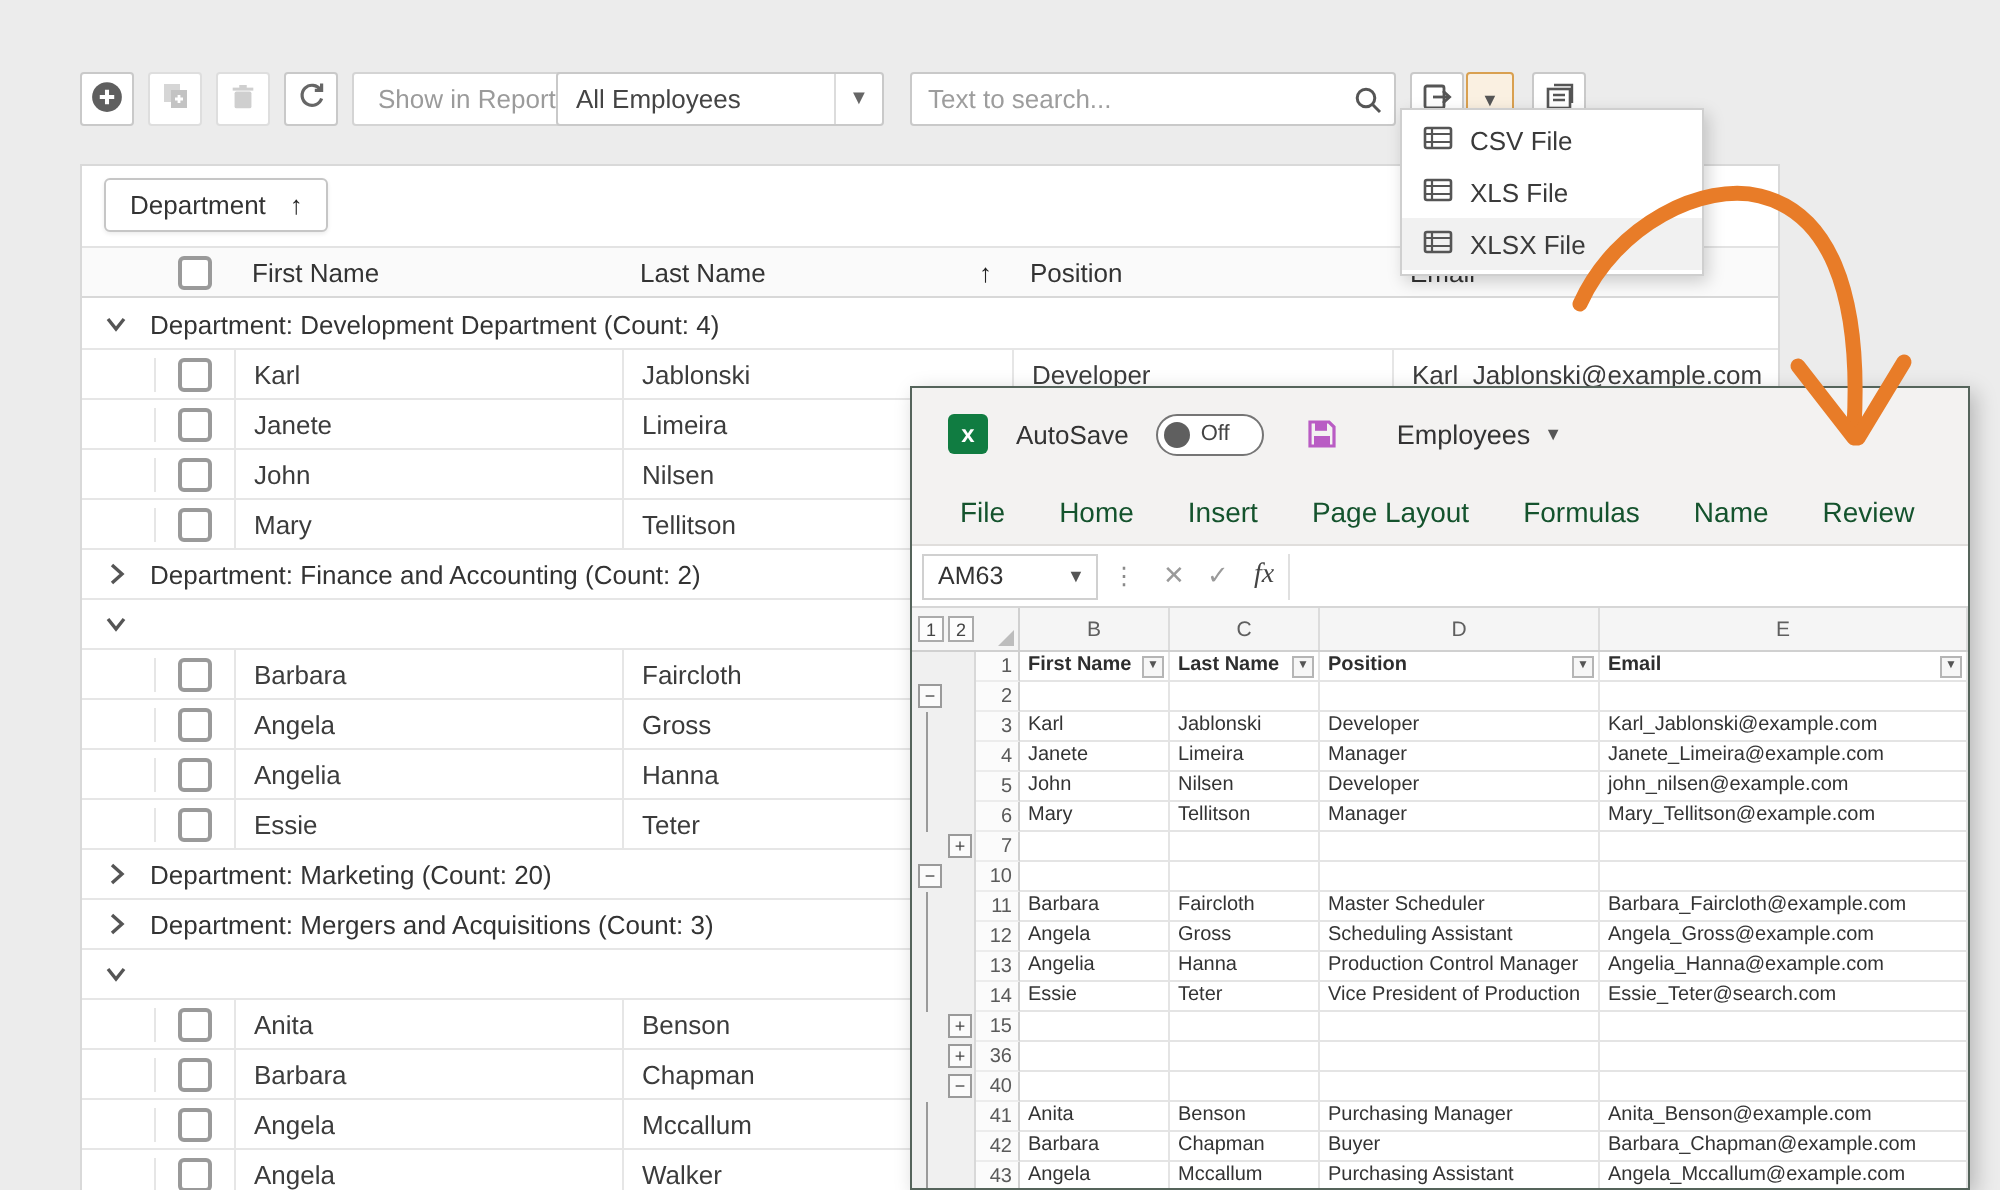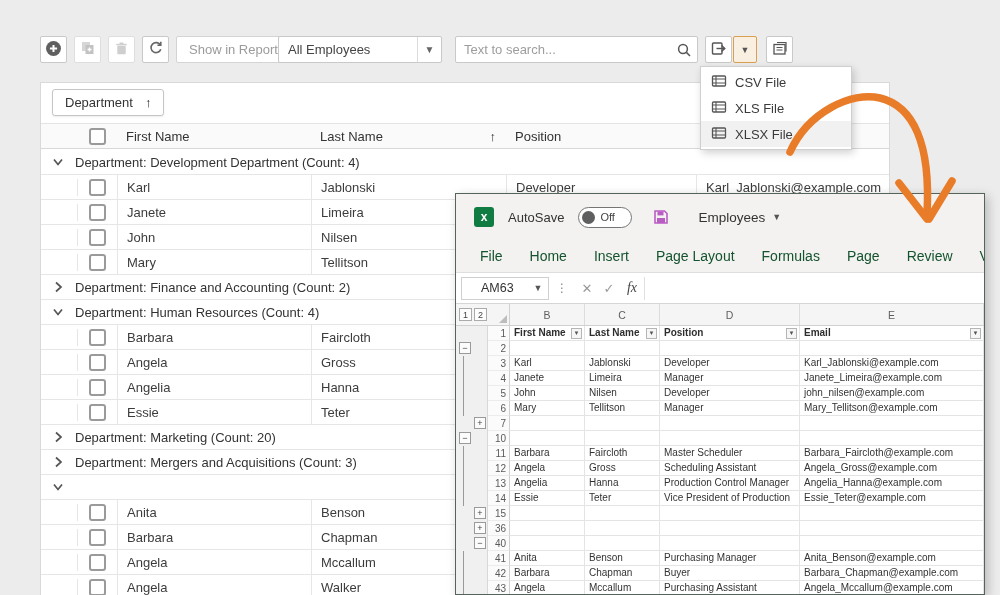--- a/index.html
+++ b/index.html
@@ -22,21 +22,21 @@
   .combo .carr { width:24px; height:100%; border-left:1px solid #dcdcdc; display:flex;
           align-items:center; justify-content:center; color:#666; font-size:10px; }
   .search { position:absolute; top:36px; left:455px; width:243px; height:27px; background:#fff;
           border:1px solid #c9c9c9; border-radius:2px; display:flex; align-items:center; }
   .search input { flex:1; border:none; outline:none; padding:0 8px; font-size:13px;
           font-family:inherit; color:#404040; background:transparent; }
   .search input::placeholder { color:#9d9d9d; }
   .search .mag { width:26px; display:flex; align-items:center; justify-content:center; }
 
   
-  .xmenu { position:absolute; left:700px; top:66px; width:152px; background:#fff;
+  .xmenu { position:absolute; left:700px; top:54px; width:152px; background:#fff;
           border:1px solid #cfcfcf; box-shadow:2px 3px 8px rgba(0,0,0,.18); padding:2px 0; z-index:6; }
   .xmenu-item { height:26px; display:flex; align-items:center; gap:8px; padding:0 10px;
           font-size:13px; color:#3a3a3a; cursor:pointer; }
   .xmenu-item.hl { background:#f1f1f1; }
 
   
   .panel { position:absolute; left:40px; top:82px; width:850px; height:516px; background:#fff;
           border:1px solid #d9d9d9; }
   .grp-panel { position:relative; height:40px; background:#fff; }
   .grp-chip { position:absolute; left:11px; top:6px; height:27px; padding:0 12px; background:#fff;
@@ -75,21 +75,21 @@
   .toggle .tl { font-size:11px; color:#444; }
   .xl-save { margin-left:6px; cursor:pointer; display:flex; }
   .xl-book { margin-left:14px; font-size:13.5px; color:#333; display:flex; align-items:center; gap:7px; cursor:pointer; }
   .xl-book .bv { font-size:9px; color:#555; }
   .xl-menu { height:33px; display:flex; align-items:center; padding-left:24px; gap:27px;
           font-size:14px; color:#14532d; border-bottom:1px solid #e0dedc; }
   .xl-menu .mi { cursor:pointer; white-space:nowrap; }
   .xl-formula { height:31px; background:#fff; display:flex; align-items:center; border-bottom:1px solid #d6d6d6; }
   .namebox { width:88px; height:23px; margin-left:5px; border:1px solid #d0d0d0; display:flex;
           align-items:center; font-size:12.5px; color:#333; }
-  .namebox .nv { flex:1; padding-left:7px;margin-left:12px; }
+  .namebox .nv { flex:1; padding-left:7px; }
   .namebox .nc { width:20px; text-align:center; color:#555; font-size:9px; }
   .fdots { color:#8a8a8a; font-size:12px; margin:0 7px; letter-spacing:1px; }
   .fbtn { width:22px; text-align:center; color:#9a9a9a; font-size:13px; }
   .ffx { font-family:"Liberation Serif","DejaVu Serif",serif; font-style:italic; color:#444;
           font-size:14px; width:24px; text-align:center; }
   .finput { flex:1; height:23px; border-left:1px solid #e0e0e0; margin-right:6px; }
   .xl-colhead { height:22px; background:#f5f5f5; border-bottom:1px solid #d0d0d0; display:flex;
           font-size:10.5px; color:#5f5f5f; position:relative; }
   .olbtn { position:absolute; top:4px; width:13px; height:13px; border:1px solid #ababab; background:#fdfdfd;
           font-size:9px; display:flex; align-items:center; justify-content:center; color:#444; cursor:pointer; }
@@ -279,21 +279,20 @@
             </svg>
           </span>
           <span>Department: Finance and Accounting (Count: 2)</span>
         </div>
         <div class="grow group">
           <span class="chev">
             <svg width="12" height="12" viewBox="0 0 12 12" fill="none">
               <path d="M2 3.5 6 8.5 10 3.5" stroke="#555" stroke-width="1.7"></path>
             </svg>
           </span>
-          <span>Department: Human Resources (Count: 4)</span>
         </div>
         <div class="grow">
           <div class="c-exp"></div>
           <div class="c-chk" style="border-left: 1px solid rgb(230, 230, 230);">
             <div class="cb"></div>
           </div>
           <div class="c-first dcell bl">Barbara</div>
           <div class="c-last dcell bl">Faircloth</div>
           <div class="c-pos dcell bl"></div>
           <div class="c-email dcell bl"></div>
@@ -440,21 +439,21 @@
         <span>Employees</span>
         <span class="bv">▼</span>
       </span>
     </div>
     <div class="xl-menu" id="xl-menu">
         <span class="mi">File</span>
         <span class="mi">Home</span>
         <span class="mi">Insert</span>
         <span class="mi">Page Layout</span>
         <span class="mi">Formulas</span>
-        <span class="mi">Page</span>
+        <span class="mi">Name</span>
         <span class="mi">Review</span>
         <span class="mi">View</span>
       </div>
     <div class="xl-formula">
       <span class="namebox">
         <span class="nv">AM63</span>
         <span class="nc">▼</span>
       </span>
       <span class="fdots">⋮</span>
       <span class="fbtn">✕</span>
@@ -597,21 +596,21 @@
           <div class="xcell wE">Angelia_Hanna@example.com</div>
         </div>
         <div class="xrow">
           <div class="xgut">
             <span class="oline"></span>
           </div>
           <div class="xnum">14</div>
           <div class="xcell wB">Essie</div>
           <div class="xcell wC">Teter</div>
           <div class="xcell wD">Vice President of Production</div>
-          <div class="xcell wE">Essie_Teter@example.com</div>
+          <div class="xcell wE">Essie_Teter@search.com</div>
         </div>
         <div class="xrow">
           <div class="xgut">
             <span class="omark" style="left: 18px;">+</span>
           </div>
           <div class="xnum">15</div>
           <div class="xcell wB"></div>
           <div class="xcell wC"></div>
           <div class="xcell wD"></div>
           <div class="xcell wE"></div>

